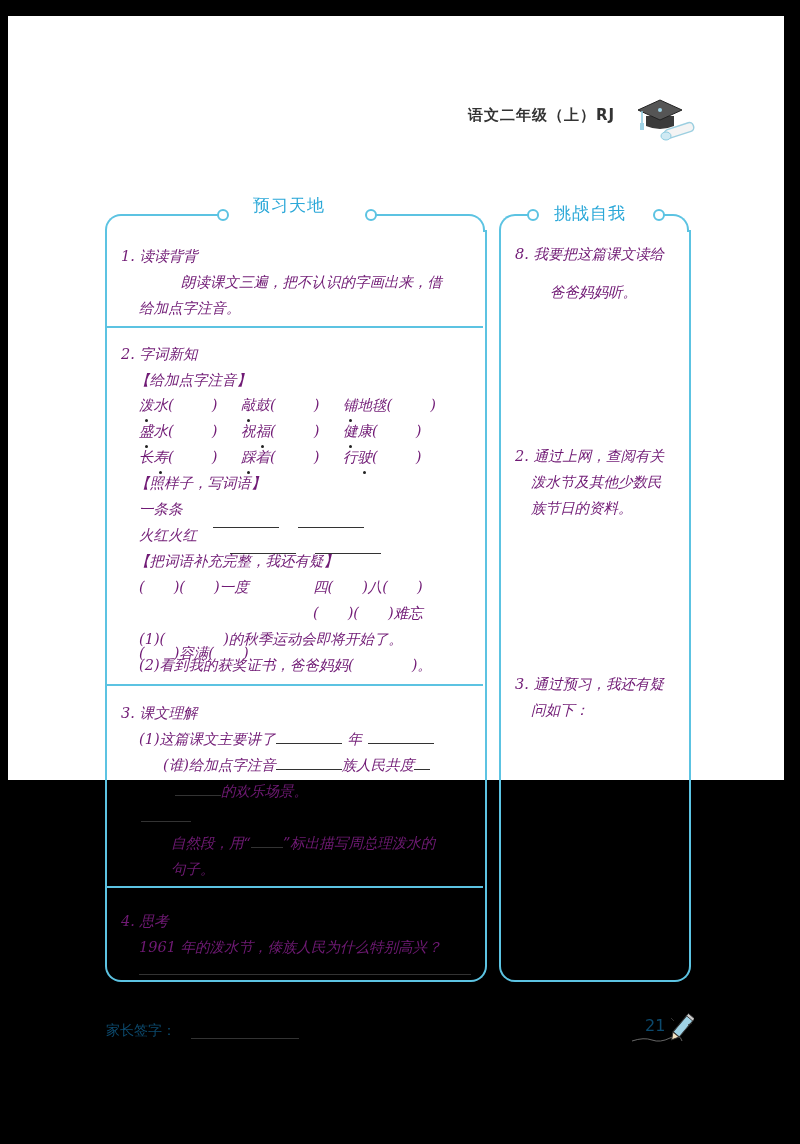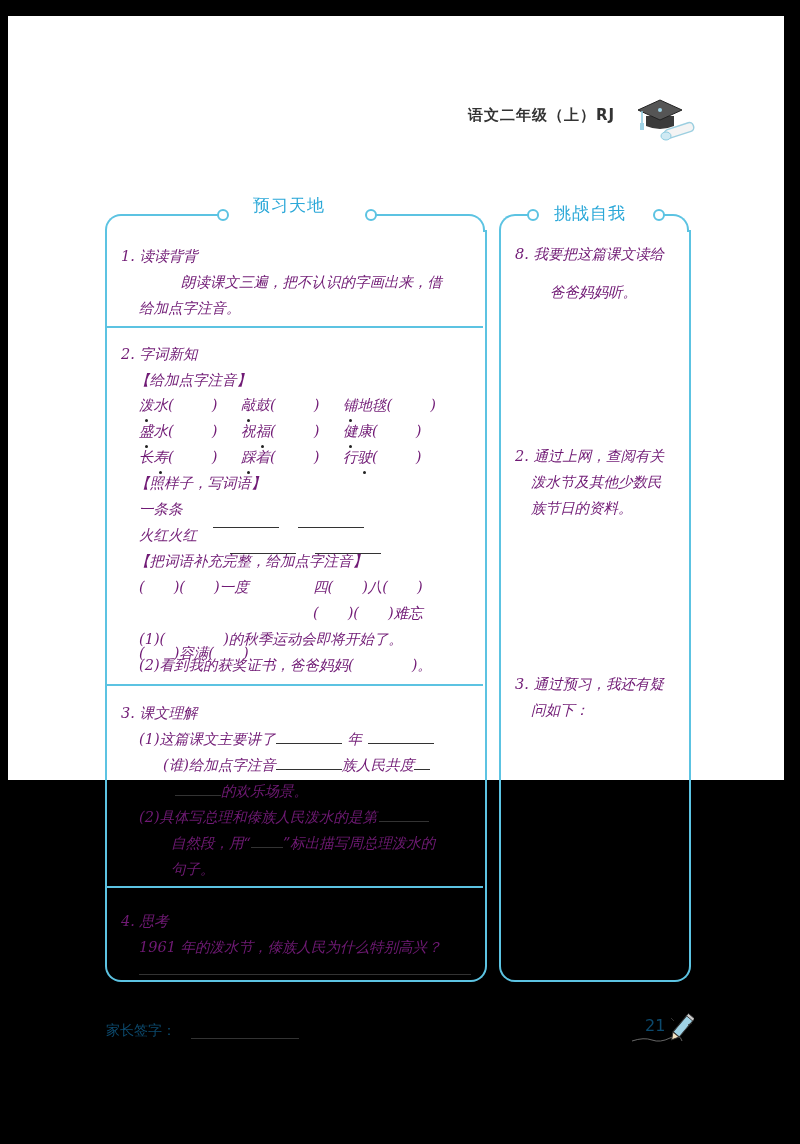--- a/index.html
+++ b/index.html
@@ -71,34 +71,34 @@
     <div class="txt" style="left:335px; top:429px;"><span>行</span><span class="dot">驶</span><span></span>(<span class="paren" style="width:38px"></span>)</div>
 
     <div class="txt" style="left:127px; top:455px;">【照样子，写词语】</div>
     <div class="txt" style="left:131px; top:481px;"><span>一条条</span></div>
     <div class="abs blank" style="left:205px; top:497px; width:66px;"></div>
     <div class="abs blank" style="left:290px; top:497px; width:66px;"></div>
     <div class="txt" style="left:131px; top:507px;"><span>火红火红</span></div>
     <div class="abs blank" style="left:222px; top:523px; width:66px;"></div>
     <div class="abs blank" style="left:307px; top:523px; width:66px;"></div>
 
-    <div class="txt" style="left:127px; top:533px;">【把词语补充完整，给加点字注音】</div>
+    <div class="txt" style="left:127px; top:533px;">【把词语补充完整，我还有疑】</div>
     <div class="txt" style="left:131px; top:559px;">(　　)(　　)一度</div>
     <div class="txt" style="left:305px; top:559px;">四(　　)八(　　)</div>
     <div class="txt" style="left:131px; top:585px;margin-top:40px;">(　　)容满(　　)</div>
     <div class="txt" style="left:305px; top:585px;">(　　)(　　)难忘</div>
     <div class="txt" style="left:131px; top:611px;">(1)(　　　　)的秋季运动会即将开始了。</div>
     <div class="txt" style="left:131px; top:637px;">(2)看到我的获奖证书，爸爸妈妈(　　　　)。</div>
     <div class="divider" style="left:99px; top:668px; width:376px;"></div>
 
     <div class="txt" style="left:113px; top:685px;">3. 课文理解</div>
     <div class="txt" style="left:131px; top:711px;"><span>(1)这篇课文主要讲了</span><span class="blank" style="width:66px"></span><span style="margin:0 6px">年</span><span class="blank" style="width:66px"></span></div>
     <div class="txt" style="left:155px; top:737px;"><span>(谁)给加点字注音</span><span class="blank" style="width:66px"></span><span>族人民共度</span><span class="blank" style="width:16px"></span></div>
     <div class="txt" style="left:167px; top:763px;"><span class="blank" style="width:46px"></span><span>的欢乐场景。</span></div>
-    <div class="txt" style="left:131px; top:789px;"><span>(2)具体写总理和傣族人民泼水的是第</span><span class="blank" style="width:50px; margin-left:2px"></span></div>
+    <div class="txt" style="left:131px; top:789px;"><span class="blank" style="width:50px; margin-left:2px"></span></div>
     <div class="txt" style="left:163px; top:815px;"><span>自然段，用“</span><span class="blank" style="width:32px"></span><span>”标出描写周总理泼水的</span></div>
     <div class="txt" style="left:163px; top:841px;">句子。</div>
     <div class="divider" style="left:99px; top:870px; width:376px;"></div>
 
     <div class="txt" style="left:113px; top:893px;">4. 思考</div>
     <div class="txt" style="left:131px; top:919px;">1961 年的泼水节，傣族人民为什么特别高兴？</div>
     <div class="abs blank" style="left:131px; top:944px; width:332px;"></div>
   </div>
 
   <div>

